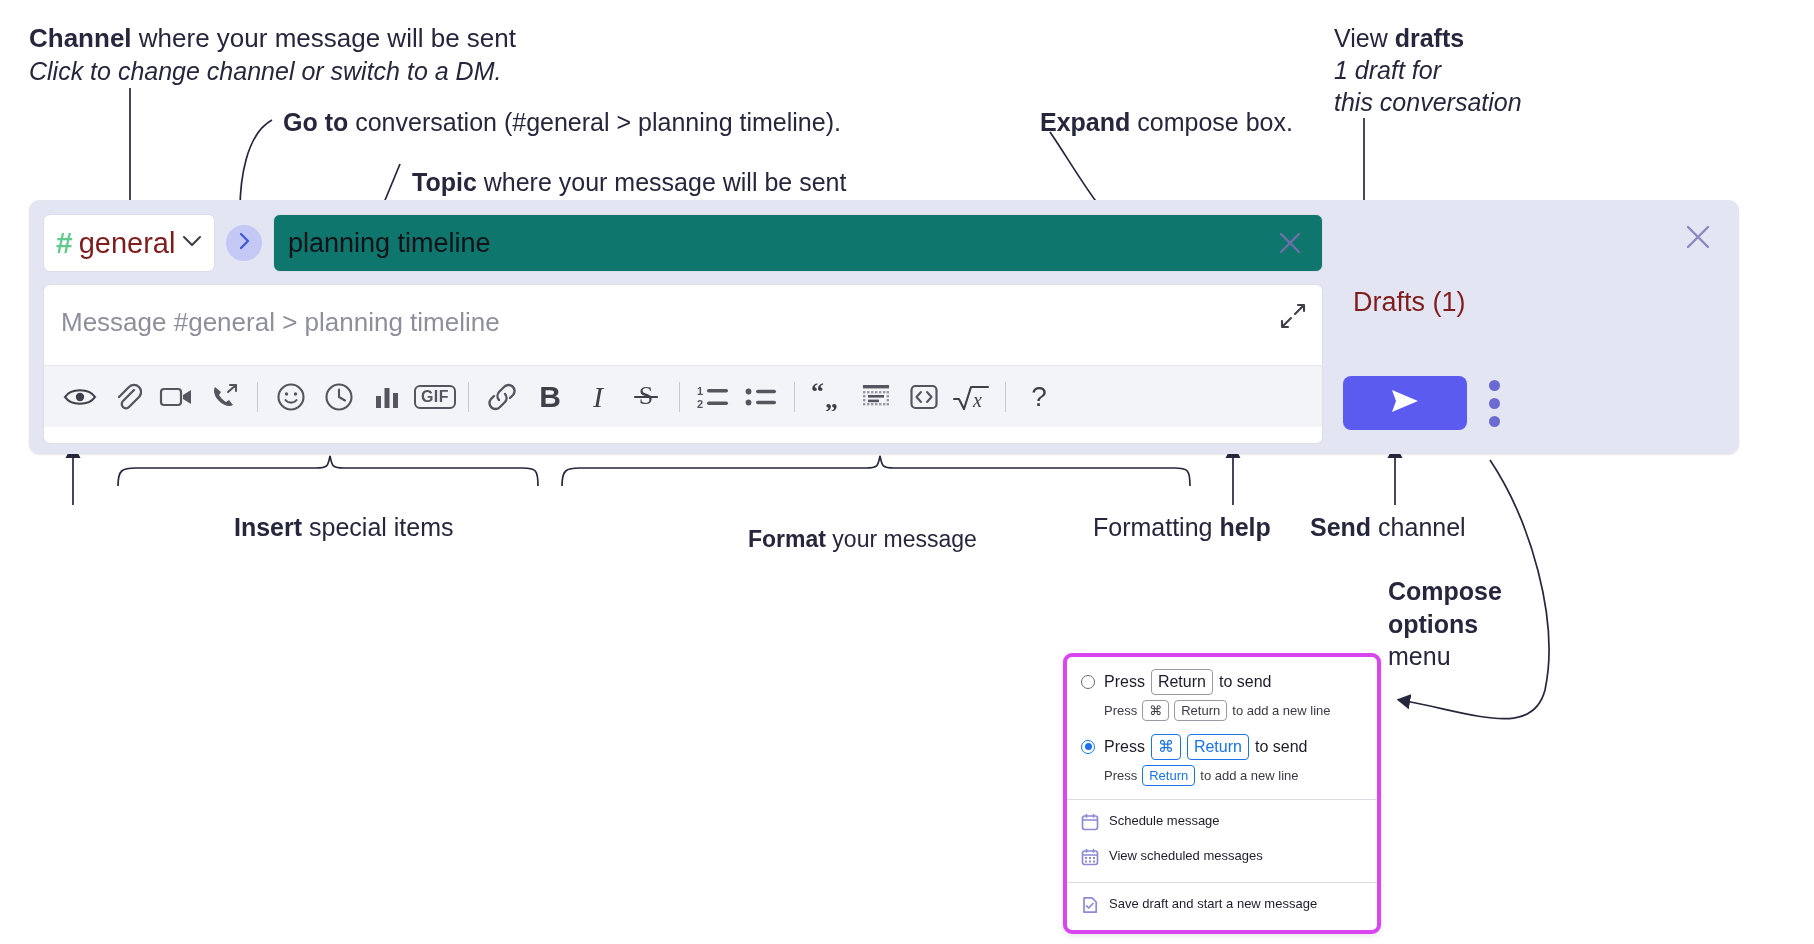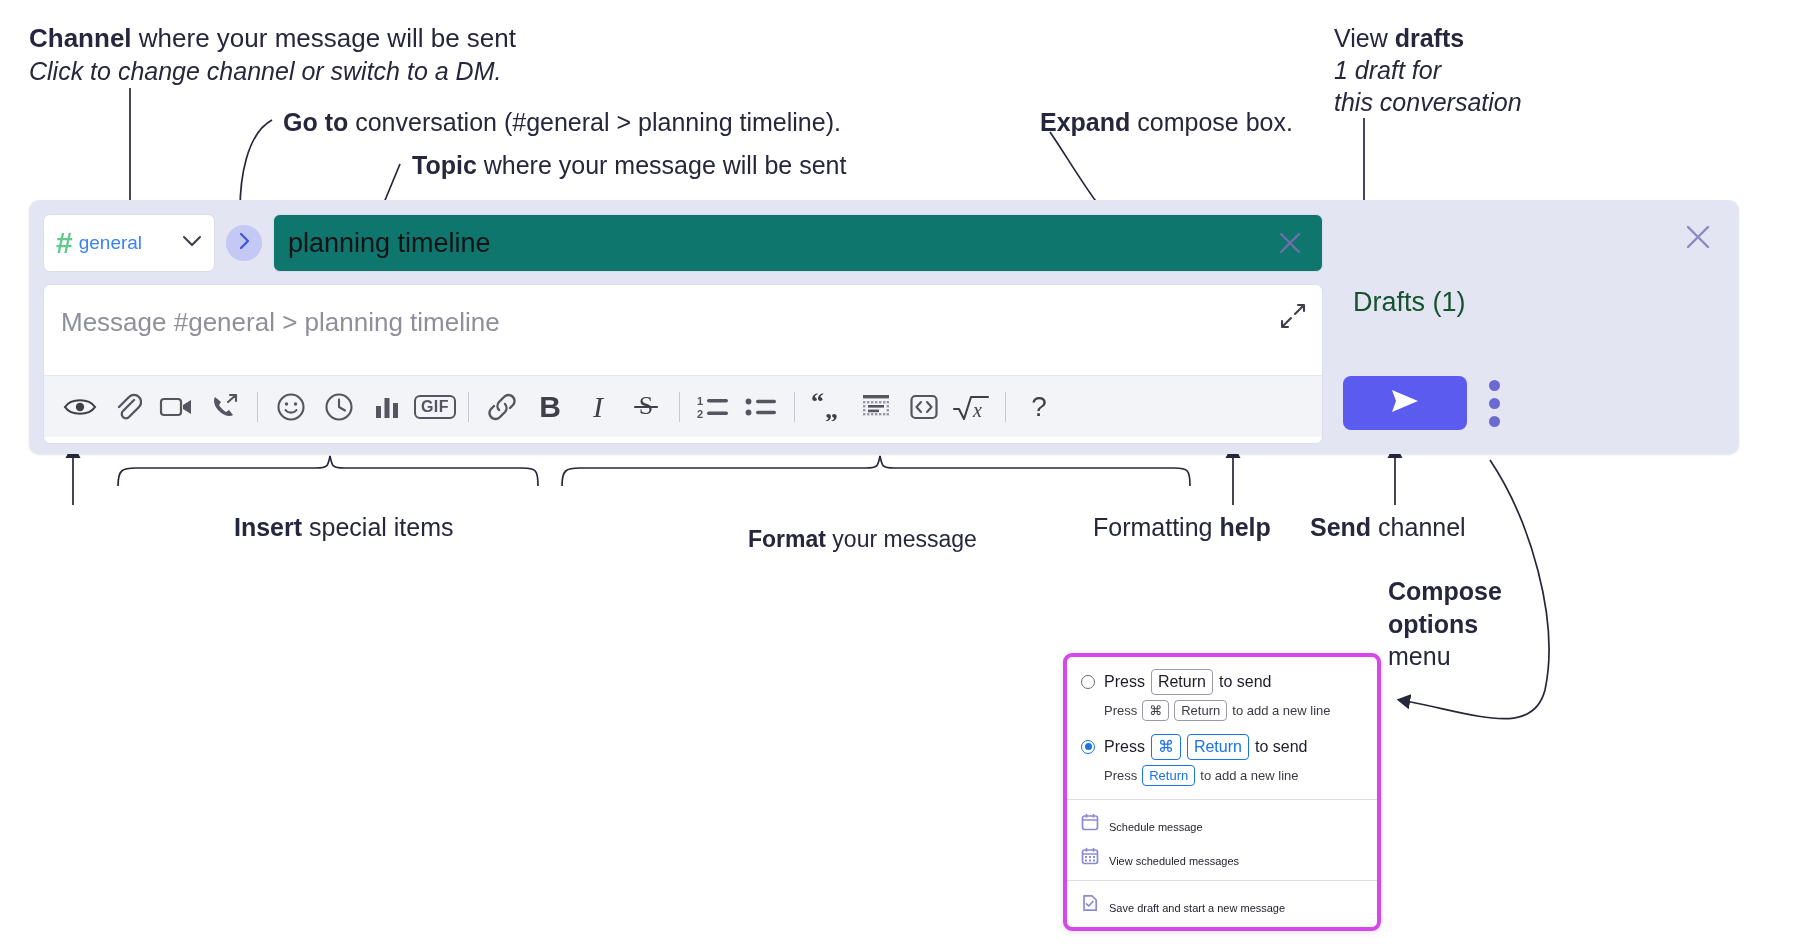--- a/index.html
+++ b/index.html
@@ -12,21 +12,21 @@
     overflow:hidden;
   }
   .stage{position:absolute;inset:0;}
 
   
   .anno{position:absolute;color:#26263c;line-height:1.28;white-space:nowrap;}
   .anno b{font-weight:700;}
   .a-chan{left:29px;top:22px;font-size:26px;}
   .a-chan .l2{font-style:italic;font-size:25px;}
   .a-goto{left:283px;top:106px;font-size:25px;}
-  .a-topic{left:412px;top:149px;font-size:25px;}
+  .a-topic{left:412px;top:166px;font-size:25px;}
   .a-expand{left:1040px;top:106px;font-size:25px;}
   .a-drafts{left:1334px;top:22px;font-size:25px;text-align:left;}
   .a-drafts .l2,.a-drafts .l3{font-style:italic;font-size:25px;}
 
   .a-preview{left:24px;top:511px;font-size:25px;}
   .a-insert{left:214px;top:511px;font-size:25px;margin-left:20px;}
   .a-format{left:748px;top:525px;font-size:23px;}
   .a-fhelp{left:1093px;top:511px;font-size:25px;}
   .a-send{left:1310px;top:511px;font-size:25px;}
   .a-compose{left:1388px;top:575px;font-size:25px;line-height:1.3;}
@@ -41,56 +41,56 @@
     box-shadow:0 1px 2px rgba(0,0,0,.10);
   }
   .panel-inner{position:absolute;left:14px;top:14px;width:1280px;}
 
   .row-top{display:flex;align-items:center;height:58px;}
   .chan-btn{
     width:172px;height:58px;background:#fff;border:1px solid #dcdde9;border-radius:7px;
     display:flex;align-items:center;gap:6px;padding:0 12px;box-sizing:border-box;cursor:pointer;
   }
   .hash{color:#5fca8b;font-size:30px;font-weight:700;line-height:1;}
-  .chan-name{font-size:19px;color:#3b82f6;}
+  .chan-name{font-size:29px;color:#7f1d1d;}
   .chev{margin-left:auto;}
   .goto-btn{
     width:36px;height:36px;margin:0 11px;border-radius:50%;
     background:#c3c8f5;display:flex;align-items:center;justify-content:center;cursor:pointer;flex:0 0 auto;
   }
   .topic-field{
     flex:1;height:58px;background:#0f766e;border:1px solid #dcdde9;border-radius:7px;
     display:flex;align-items:center;padding:0 14px;box-sizing:border-box;
   }
   .topic-val{font-size:27px;color:#131217;flex:1;}
   .topic-clear{cursor:pointer;padding:2px 4px;display:flex;}
 
   .msgbox{
     margin-top:12px;background:#ffffff;border:1px solid #dcdde9;border-radius:7px;
     height:160px;box-sizing:border-box;position:relative;overflow:hidden;
   }
   .placeholder{position:absolute;left:17px;top:22px;font-size:26px;color:#8f8f9c;}
   .expand-btn{position:absolute;right:14px;top:16px;cursor:pointer;}
 
   .toolbar{
-    position:absolute;left:0;right:0;bottom:6px;height:62px;background:#f3f4f8;
+    position:absolute;left:0;right:0;bottom:16px;height:62px;background:#f3f4f8;
     border-top:1px solid #e6e7ef;display:flex;align-items:center;padding-left:12px;box-sizing:border-box;
   }
   .tb{width:48px;height:48px;display:flex;align-items:center;justify-content:center;cursor:pointer;color:#55555f;flex:0 0 auto;}
   .tb.q{font-size:28px;color:#3f3f49;}
   .sep{width:1px;height:30px;background:#c7c8d4;margin:0 9px;flex:0 0 auto;}
   .gif{
     border:2px solid #55555f;border-radius:6px;font-size:16px;font-weight:700;
     letter-spacing:.5px;padding:2px 5px;color:#55555f;line-height:1;
   }
 
   
   .rail{position:absolute;right:0;top:0;width:416px;height:254px;}
   .rail-close{position:absolute;right:26px;top:22px;cursor:pointer;}
-  .drafts-link{position:absolute;left:30px;top:87px;font-size:27px;color:#14532d;cursor:pointer;}
+  .drafts-link{position:absolute;left:30px;top:87px;font-size:27px;color:#7f1d1d;cursor:pointer;}
   .send-btn{
     position:absolute;left:20px;top:176px;width:124px;height:54px;background:#5b5bf0;
     border-radius:8px;display:flex;align-items:center;justify-content:center;cursor:pointer;
   }
   .kebab{position:absolute;left:166px;top:180px;display:flex;flex-direction:column;gap:7px;cursor:pointer;}
   .kebab i{width:11px;height:11px;border-radius:50%;background:#6b6ad0;display:block;}
 
   
   .popup{
     position:absolute;left:1063px;top:653px;width:310px;
@@ -103,21 +103,21 @@
   .radio.on{border-color:#1a73e8;display:flex;align-items:center;justify-content:center;}
   .radio.on::after{content:"";width:7px;height:7px;border-radius:50%;background:#1a73e8;}
   .opt-main{font-size:16px;color:#1d1c2b;display:flex;align-items:center;gap:6px;}
   .opt-sub{font-size:13px;color:#3a3a44;display:flex;align-items:center;gap:5px;padding:3px 14px 3px 37px;}
   kbd{
     border:1px solid #9a9aa6;border-radius:4px;padding:1px 6px;background:#fff;
     font-family:"Liberation Sans", sans-serif;font-size:inherit;line-height:1.35;display:inline-block;
   }
   kbd.blue{border-color:#1a73e8;color:#1a73e8;}
   .popup-div{height:1px;background:#dcdce3;}
-  .mitem{display:flex;align-items:flex-end;gap:10px;padding:7px 14px;font-size:11px;cursor:pointer;color:#1d1c2b;}
+  .mitem{display:flex;align-items:flex-start;gap:10px;padding:7px 14px;font-size:13px;cursor:pointer;color:#1d1c2b;}
   .mitem svg{flex:0 0 auto;}
 </style>
 </head>
 <body>
 
 <div class="stage">
 
   <svg class="lines" viewBox="0 0 1814 944">
     <defs>
       <marker id="ah" markerWidth="9" markerHeight="9" refX="6" refY="4.5" orient="auto">

